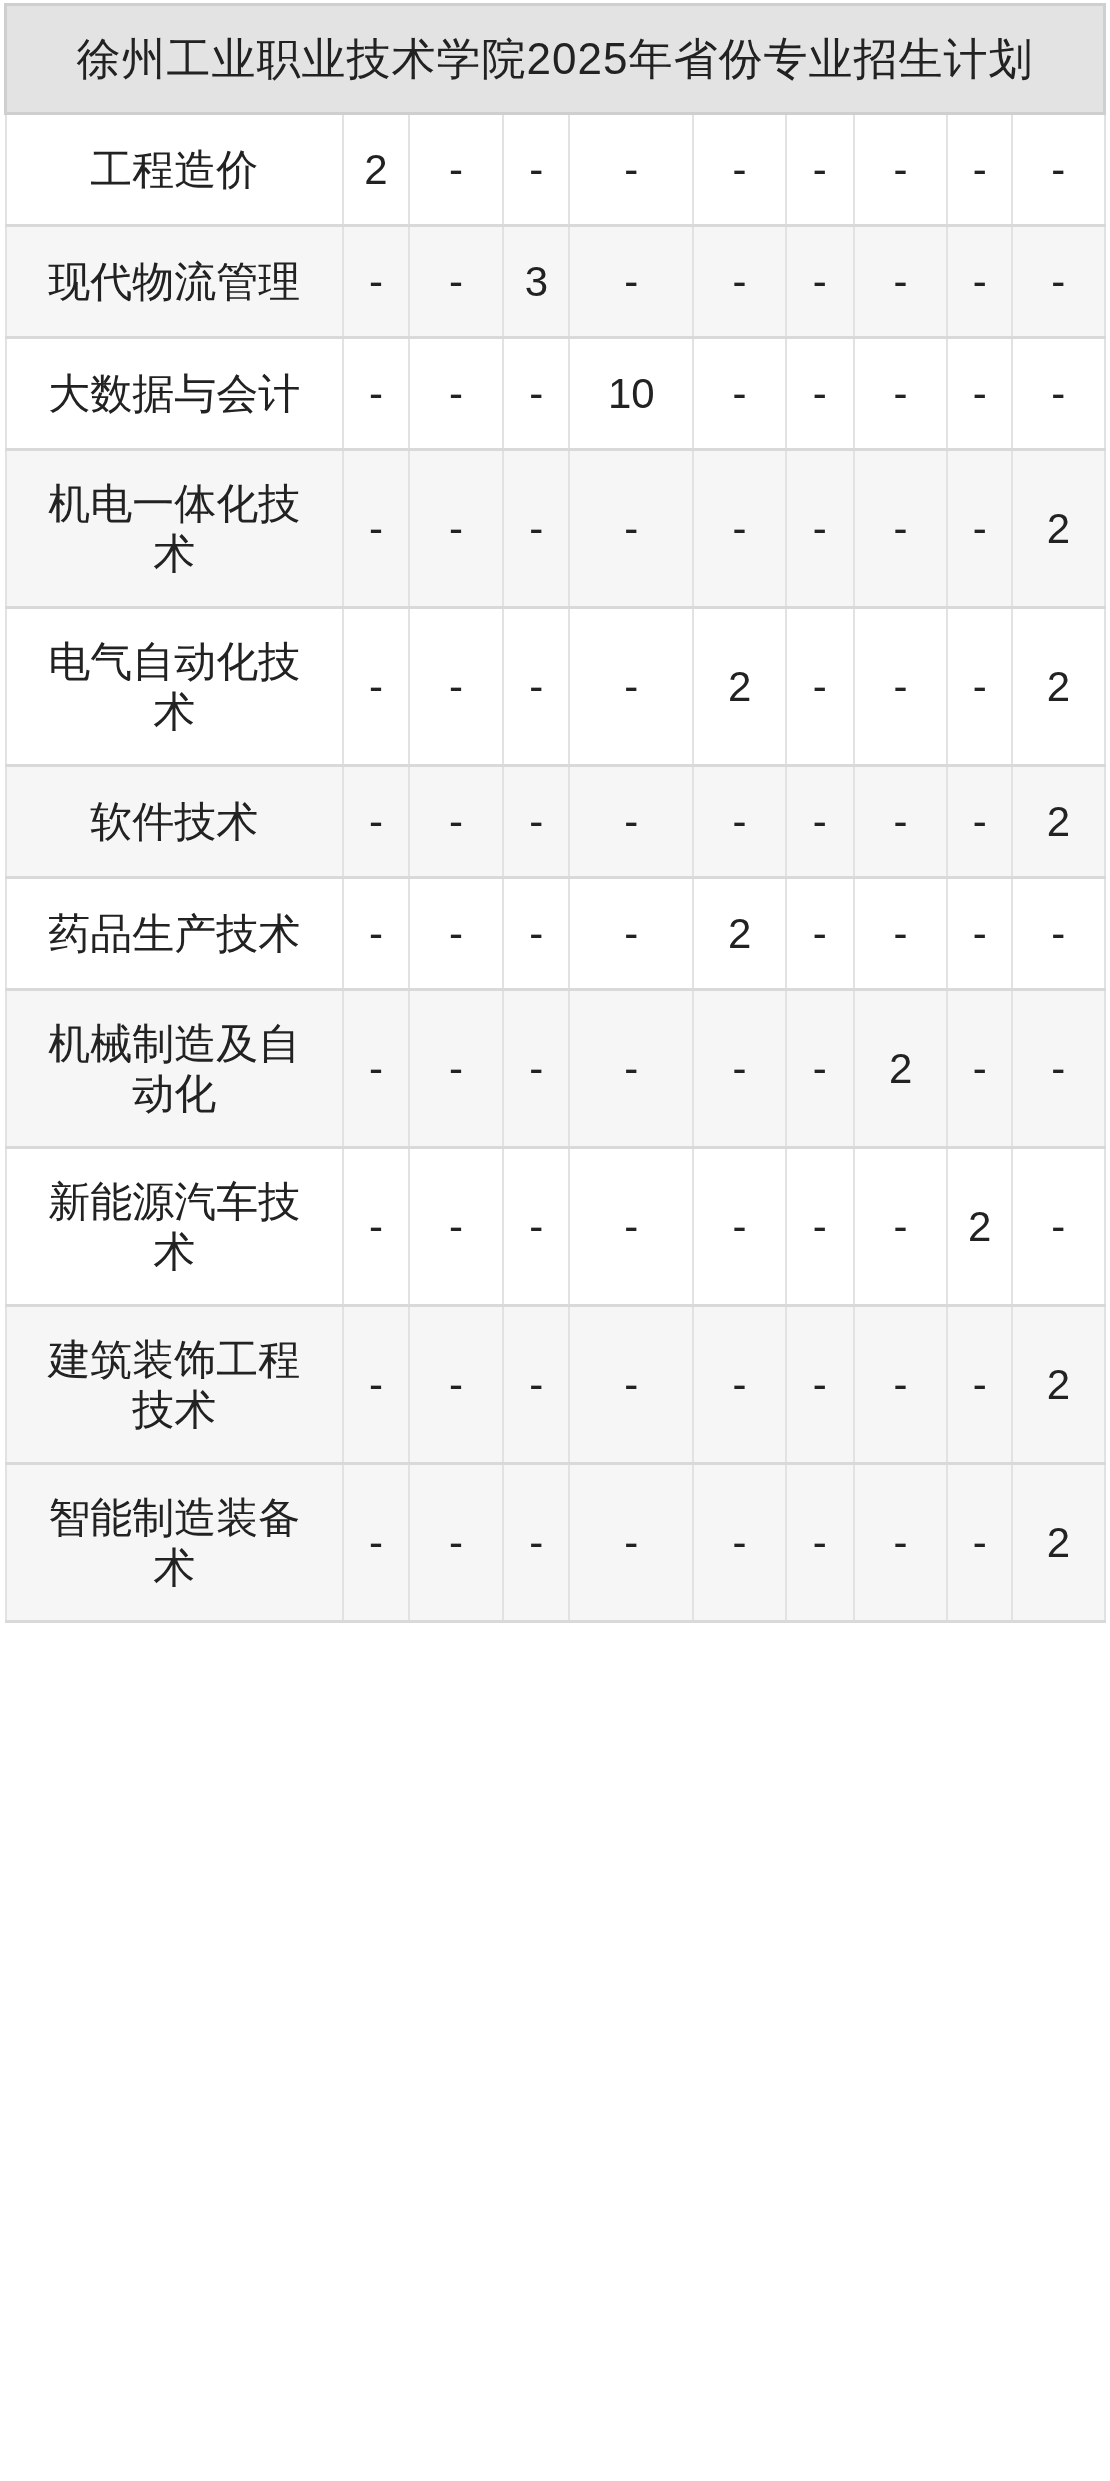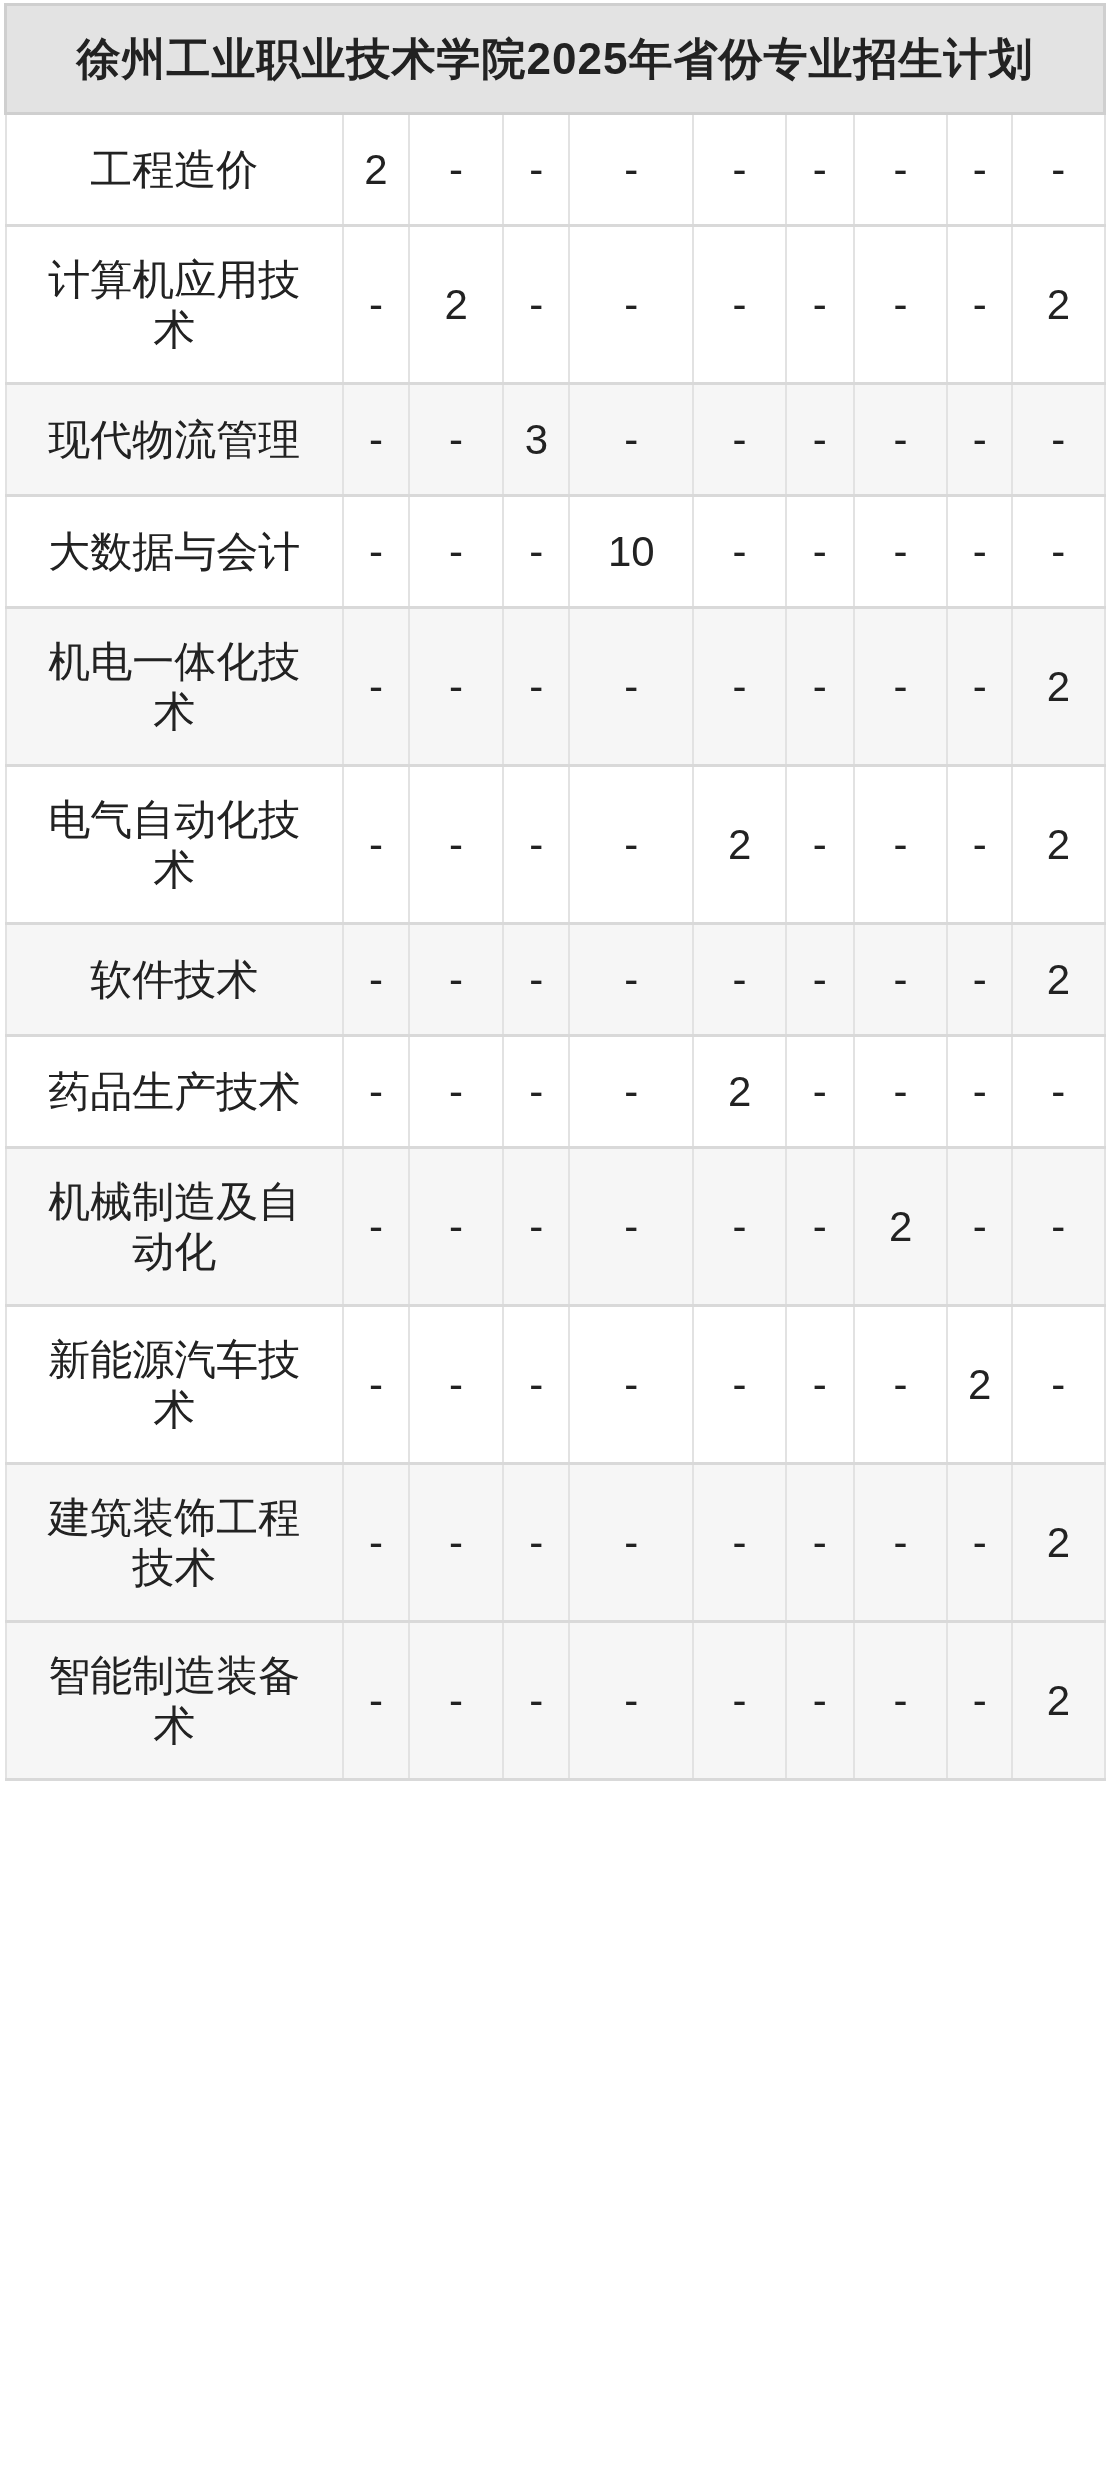--- a/index.html
+++ b/index.html
@@ -26,21 +26,21 @@
   table.enroll{
     width:100%;
     border-collapse:collapse;
     table-layout:fixed;
   }
   th.title-cell{
     height:104px;
     background:var(--title-bar-bg);
     border:3px solid var(--title-frame);
     font-size:44px;
-    font-weight:700;
+    font-weight:400;
     text-align:center;
     vertical-align:middle;
     letter-spacing:1px;
   }
   td{
     border:2px solid var(--grid-line);
     border-top:3px solid var(--row-divider);
     border-bottom:3px solid var(--row-divider);
     text-align:center;
     vertical-align:middle;
@@ -87,33 +87,20 @@
           <td class="val">2</td>
           <td class="val">-</td>
           <td class="val">-</td>
           <td class="val">-</td>
           <td class="val">-</td>
           <td class="val">-</td>
           <td class="val">-</td>
           <td class="val">-</td>
           <td class="val">-</td>
         </tr>
-        <tr class="tall">
-          <td class="name">计算机应用技
-术</td>
-          <td class="val">-</td>
-          <td class="val">2</td>
-          <td class="val">-</td>
-          <td class="val">-</td>
-          <td class="val">-</td>
-          <td class="val">-</td>
-          <td class="val">-</td>
-          <td class="val">-</td>
-          <td class="val">2</td>
-        </tr>
         <tr class="short stripe">
           <td class="name">现代物流管理</td>
           <td class="val">-</td>
           <td class="val">-</td>
           <td class="val">3</td>
           <td class="val">-</td>
           <td class="val">-</td>
           <td class="val">-</td>
           <td class="val">-</td>
           <td class="val">-</td>

